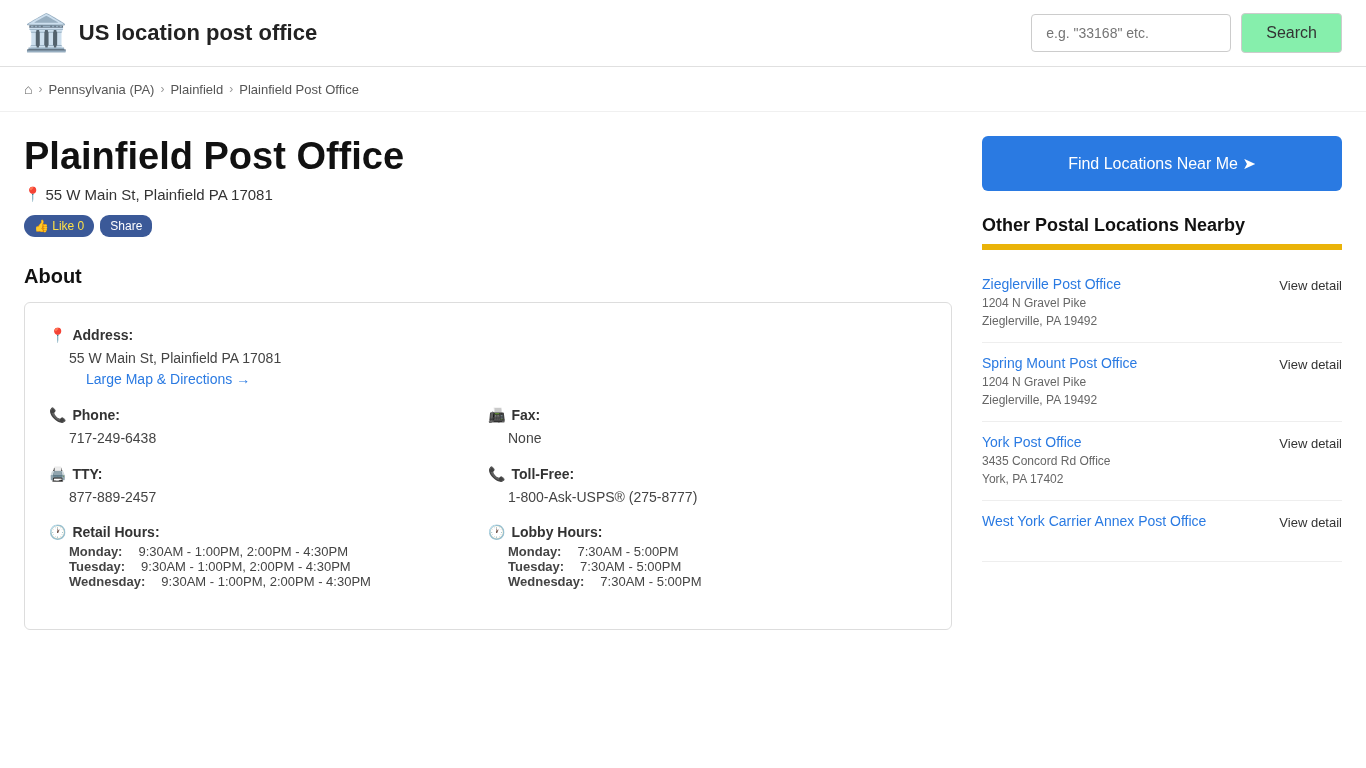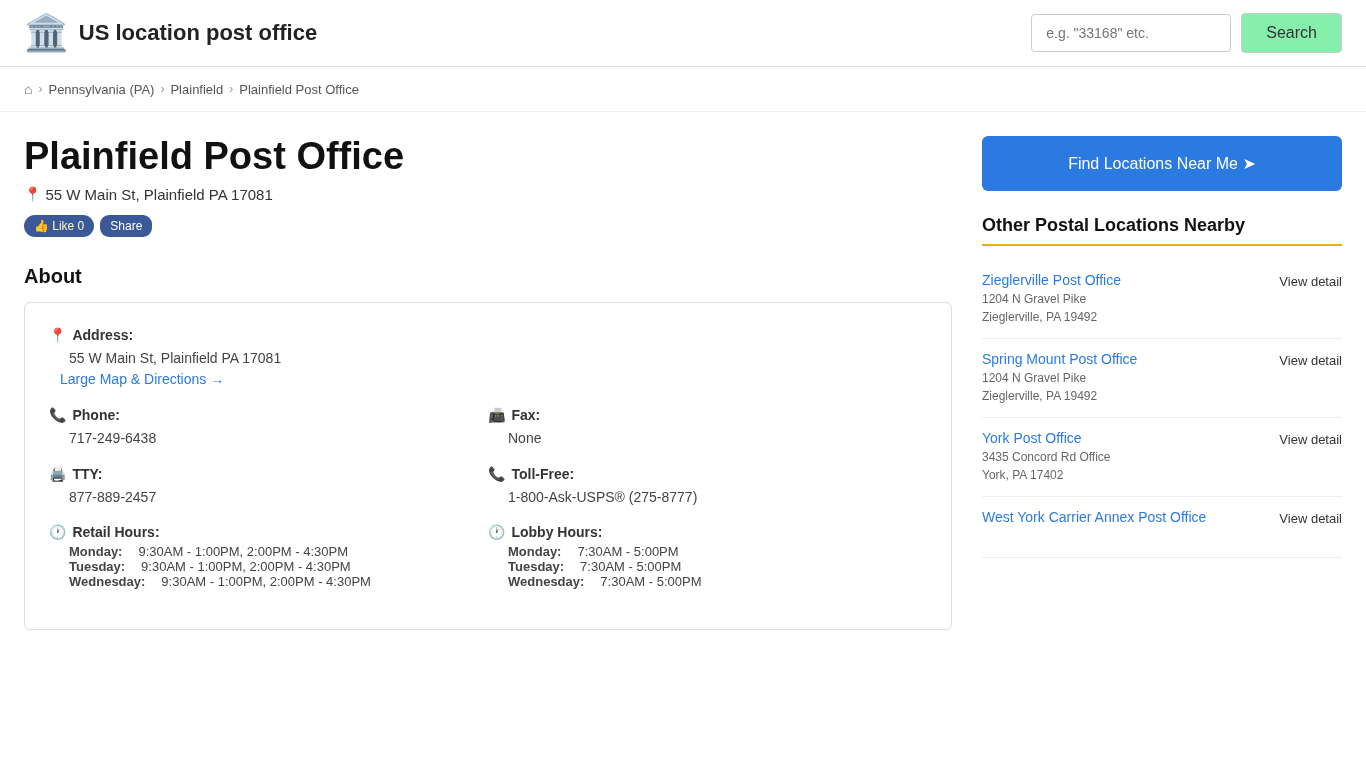--- a/index.html
+++ b/index.html
@@ -99,21 +99,21 @@
     }
     .pin-icon { color: #333; font-size: 14px; }
 
     .social-buttons {
       display: flex;
       gap: 6px;
       margin-bottom: 28px;
     }
     .fb-like-btn {
       background: #3b5998;
-      color: #fef9c3;
+      color: #fde047;
       border: none;
       border-radius: 11px;
       padding: 4px 10px;
       font-size: 12px;
       cursor: pointer;
       display: flex;
       align-items: center;
       gap: 4px;
     }
     .fb-share-btn {
@@ -155,21 +155,21 @@
       color: #444;
       margin-left: 20px;
       line-height: 1.6;
     }
     .info-link {
       color: #2a7ae2;
       text-decoration: none;
       display: flex;
       align-items: center;
       gap: 4px;
-      margin-left: 11px;
+      margin-left: 37px;
       margin-top: 2px;
     }
 
     .info-grid {
       display: grid;
       grid-template-columns: 1fr 1fr;
       gap: 0;
     }
     .info-grid-item {
       padding: 0 0 16px 0;
@@ -205,21 +205,21 @@
       gap: 8px;
       margin-bottom: 24px;
     }
 
     .nearby-title {
       font-size: 18px;
       font-weight: 700;
       color: #111;
       margin-bottom: 14px;
       padding-bottom: 8px;
-      border-bottom: 2px solid #eab308;
+      border-bottom: 6px solid #eab308;
     }
 
     .nearby-list { display: flex; flex-direction: column; gap: 0; }
     .nearby-item {
       display: flex;
       justify-content: space-between;
       align-items: flex-start;
       padding: 12px 0;
       border-bottom: 1px solid #eee;
     }

